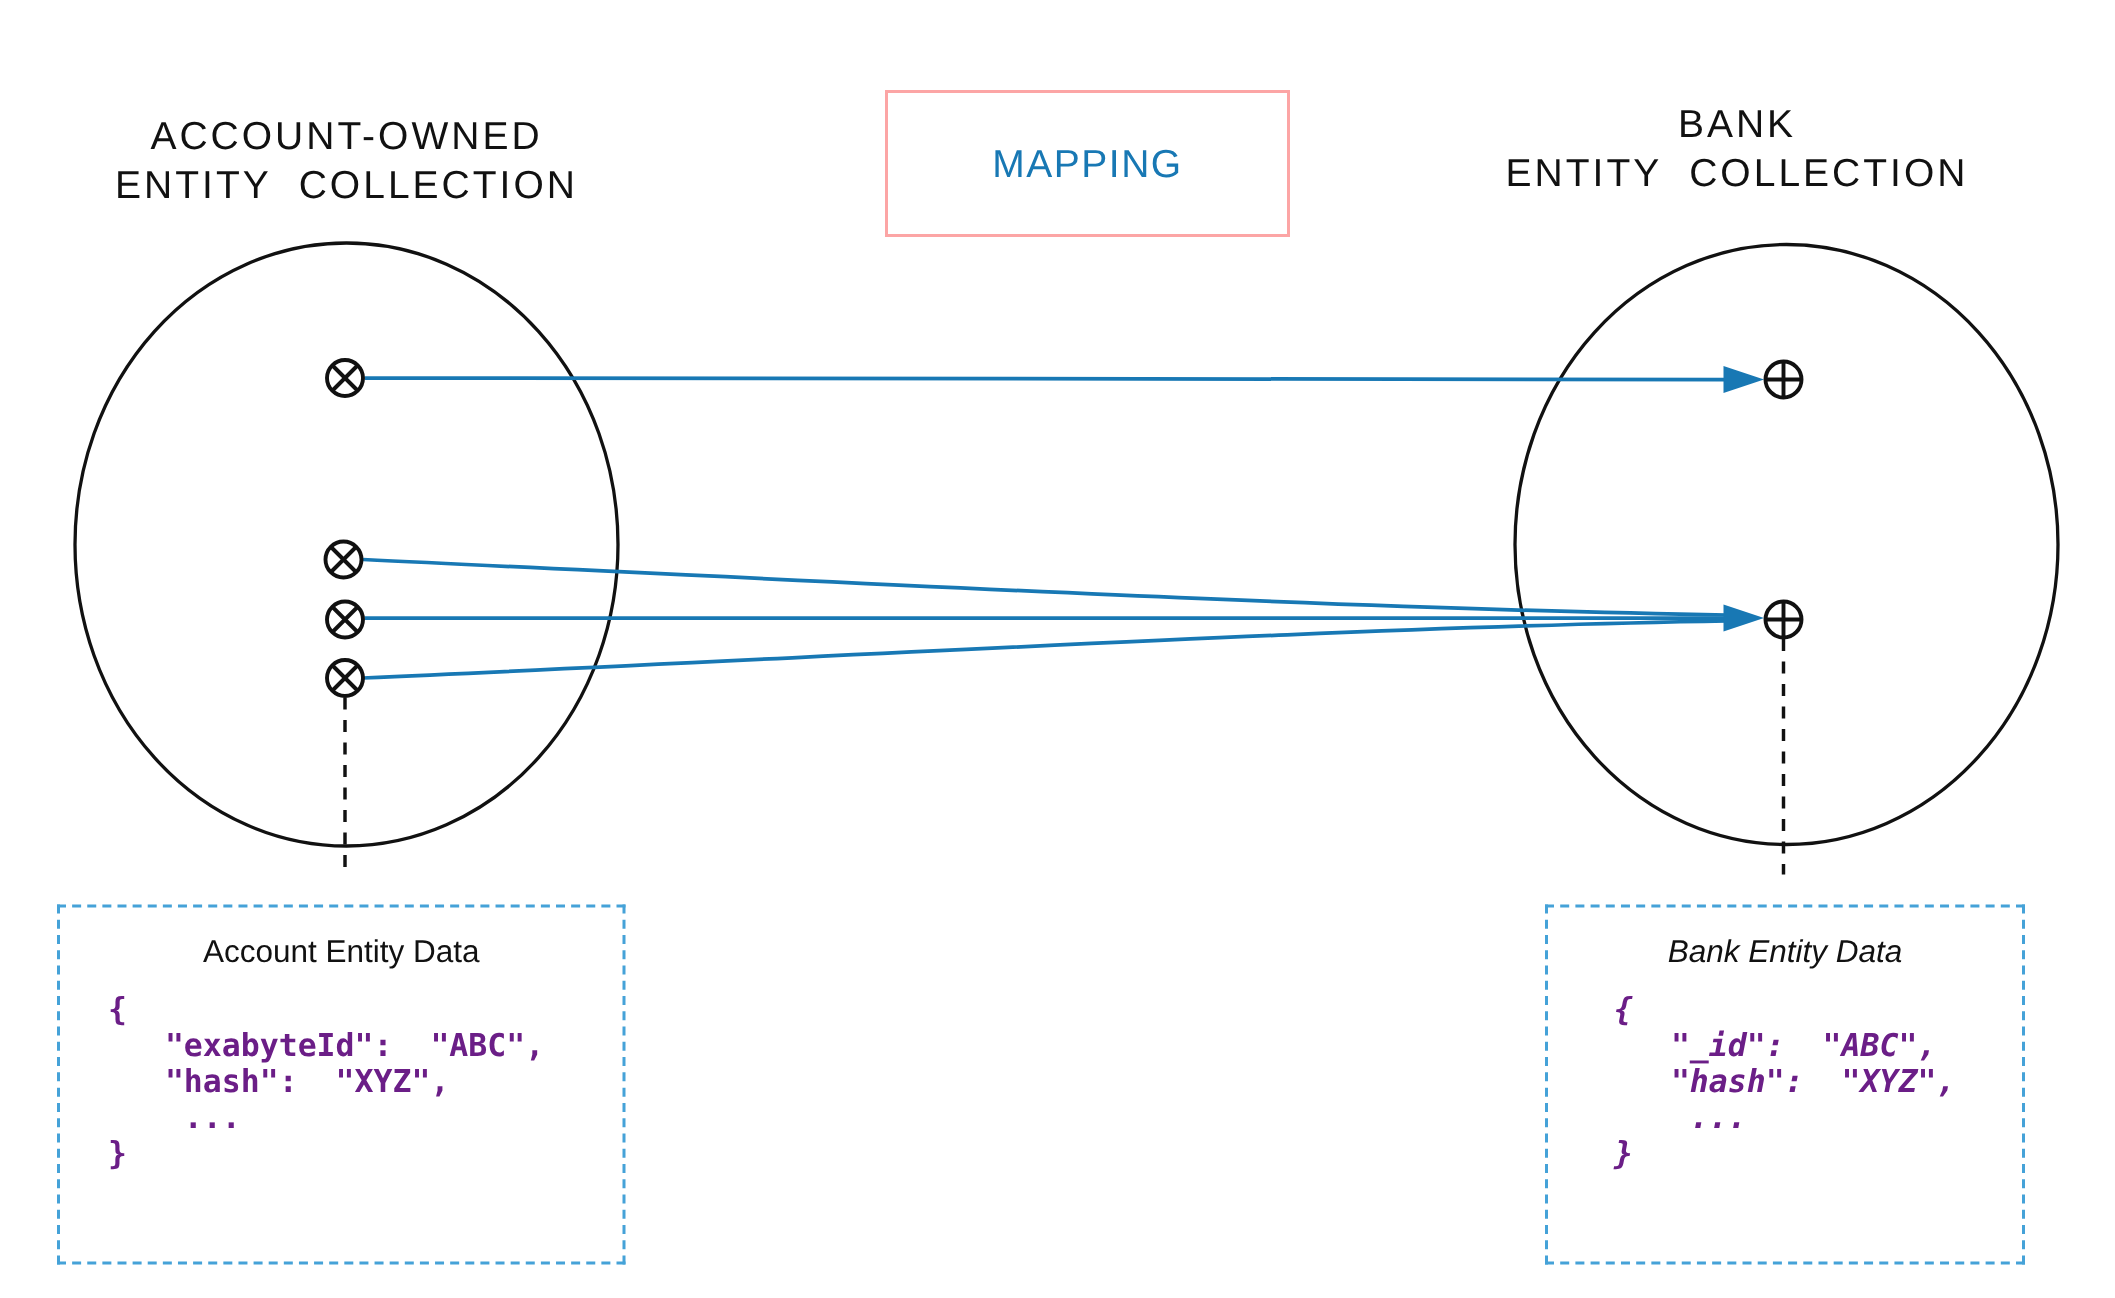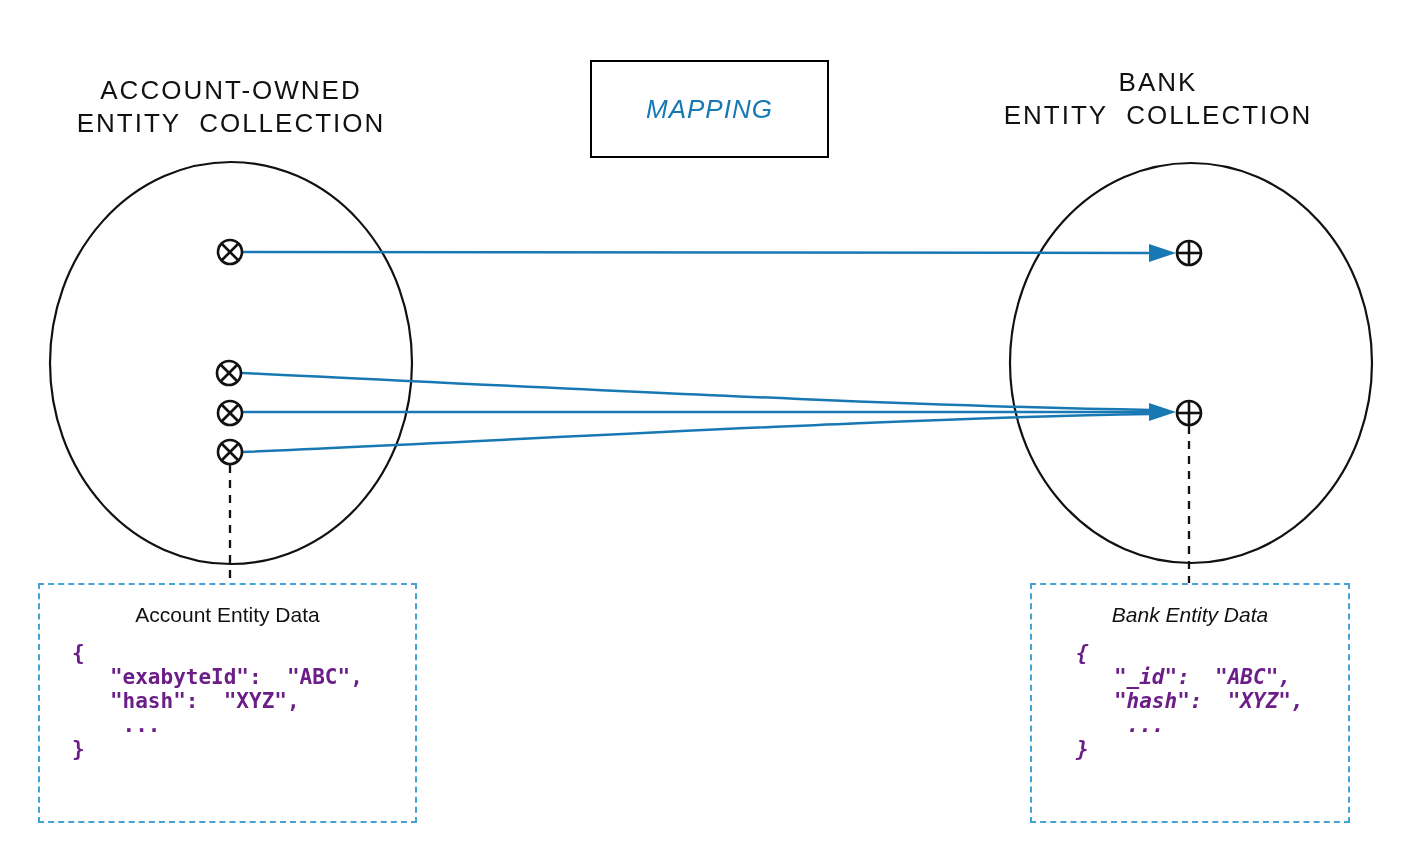--- a/index.html
+++ b/index.html
@@ -25,38 +25,37 @@
     letter-spacing: 2px;
     line-height: 33px;
   }
   .collection-title span { display: block; white-space: pre; }
   .left-title  { left: 41px;  top: 74px;  width: 380px; }
   .right-title { left: 968px; top: 66px; width: 380px; }
 
   .mapping-box {
     position: absolute;
     left: 590px; top: 60px;
-    width: 239px; height: 98px;
-    border: 2px solid #000000;
+    width: 270px; height: 98px;
+    border: 2px solid #fca5a5;
     display: flex;
     flex-direction: column;
     align-items: center;
     justify-content: center;
     color: #1878b4;
     font-size: 26px;
-    font-style: italic;
     letter-spacing: 1px;
     line-height: 35px;
     text-align: center;
   }
   .mapping-box span { display: block; white-space: pre; }
 
   .data-box {
     position: absolute;
-    top: 583px;
+    top: 603px;
     height: 240px;
     border: 2px dashed #45a2d8;
     background: #ffffff;
   }
   .account-box { left: 38px;  width: 379px; }
   .bank-box    { left: 1030px; width: 320px; font-style: italic; }
   .data-box .box-title {
     margin-top: 18px;
     text-align: center;
     color: #111111;

